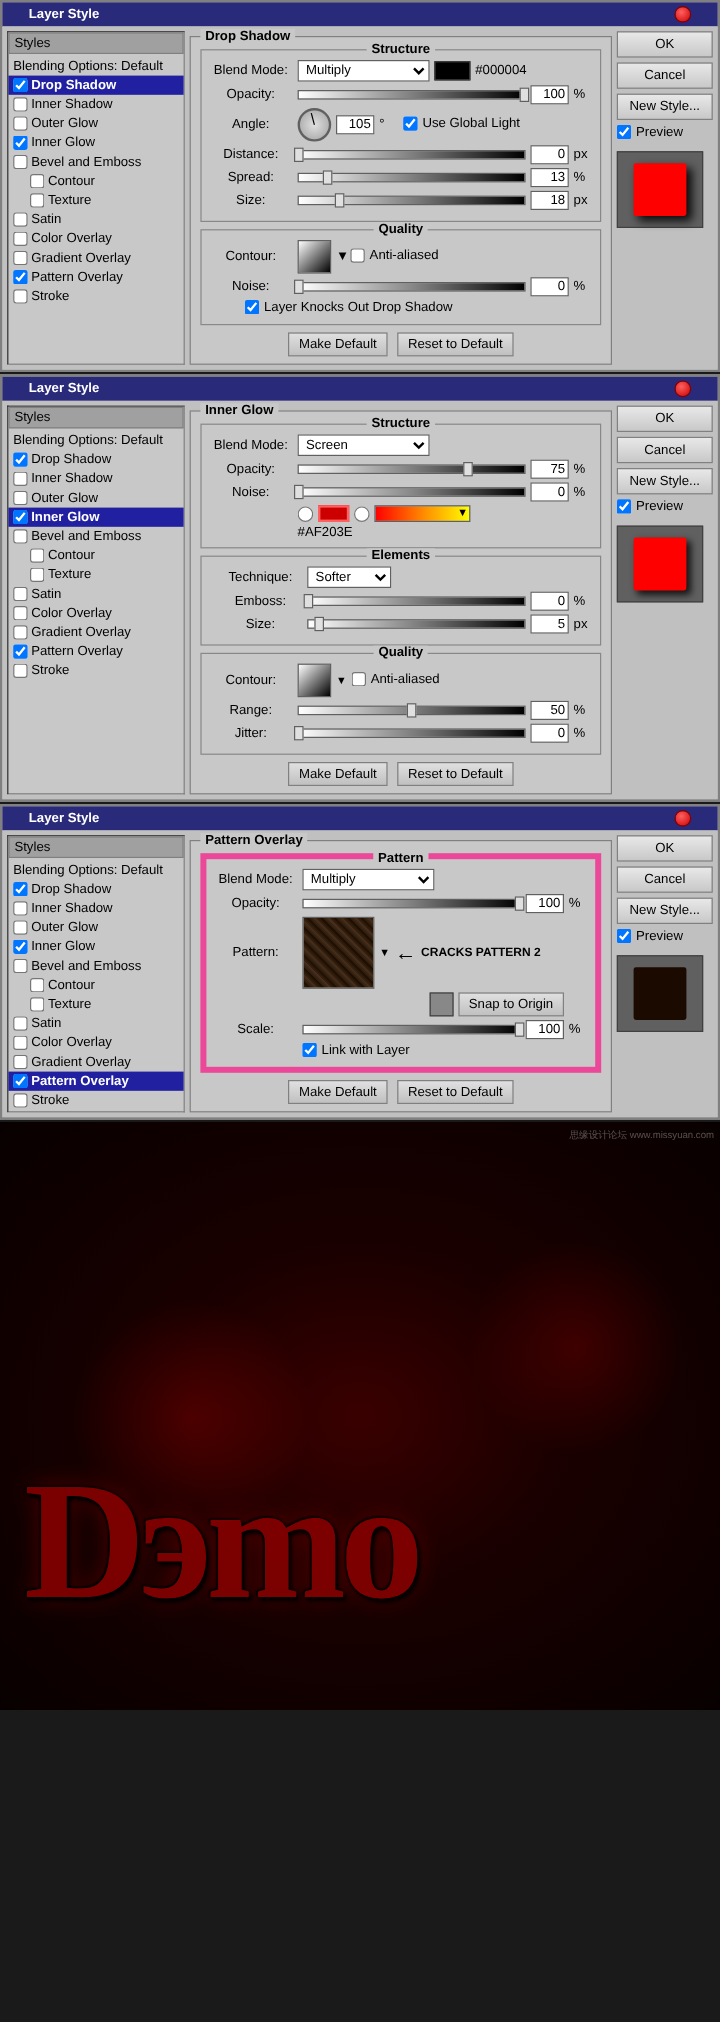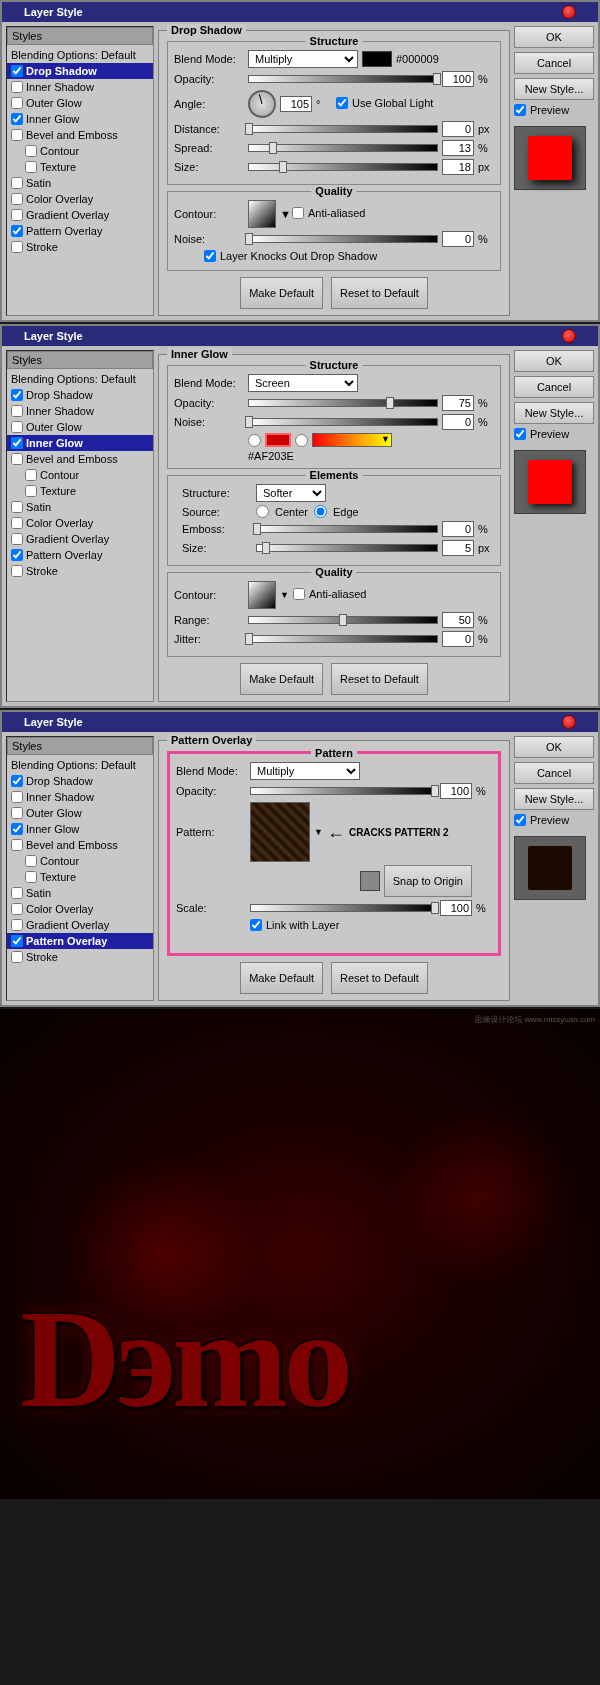--- a/index.html
+++ b/index.html
@@ -101,21 +101,21 @@
     }
 
     .form-row {
       display: flex;
       align-items: center;
       margin-bottom: 3px;
       gap: 4px;
     }
     .form-label {
       width: 70px;
-      text-align: left;
+      text-align: center;
       font-size: 11px;
       flex-shrink: 0;
     }
 
     .slider-container {
       display: flex;
       align-items: center;
       flex: 1;
     }
     .slider-track {
@@ -192,21 +192,21 @@
       background: #000;
       position: absolute;
       bottom: 50%;
       left: 50%;
       transform-origin: bottom center;
       transform: translateX(-50%) rotate(-15deg);
     }
 
     
     .btn {
-      height: 32px;
+      height: 20px;
       padding: 0 8px;
       background: linear-gradient(to bottom, #e0e0e0, #c0c0c0);
       border: 1px solid #808080;
       font-size: 11px;
       cursor: pointer;
       white-space: nowrap;
     }
 
     
     .right-panel {
@@ -390,21 +390,21 @@
         <div style="position: absolute; top: -7px; left: 8px; background: #c8c8c8; padding: 0 4px; font-size: 11px; font-weight: bold;">Drop Shadow</div>
 
         <div style="border: 1px solid #888; padding: 8px 6px 6px 6px; position: relative; margin-bottom: 6px;">
           <div style="position: absolute; top: -7px; left: 50%; transform: translateX(-50%); background: #c8c8c8; padding: 0 4px; font-size: 11px; font-weight: bold; white-space: nowrap;">Structure</div>
           <div class="form-row">
             <div class="form-label">Blend Mode:</div>
             <select class="select-box" style="width: 110px;">
               <option>Multiply</option>
             </select>
             <div class="color-swatch" style="background: #000000;"></div>
-            <span style="font-size: 11px;">#000009</span>
+            <span style="font-size: 11px;">#000004</span>
           </div>
           <div class="form-row">
             <div class="form-label">Opacity:</div>
             <div class="slider-container">
               <div class="slider-track" style="background: linear-gradient(to right, #fff, #000);">
                 <div class="slider-thumb" style="left: 100%;"></div>
               </div>
             </div>
             <div class="value-box">100</div>
             <span class="unit-label">%</span>
@@ -606,33 +606,24 @@
                 <span style="position: absolute; right: 1px; top: 0; font-size: 9px;">▼</span>
               </div>
             </div>
           </div>
           <div style="font-size: 11px; padding-left: 74px; color: #000;">#AF203E</div>
         </div>
 
         <div style="border: 1px solid #888; padding: 8px 6px 6px 14px; position: relative; margin-bottom: 6px;">
           <div style="position: absolute; top: -7px; left: 50%; transform: translateX(-50%); background: #c8c8c8; padding: 0 4px; font-size: 11px; font-weight: bold;">Elements</div>
           <div class="form-row">
-            <div class="form-label">Structure:</div>
+            <div class="form-label">Technique:</div>
             <select class="select-box" style="width: 70px;">
               <option>Softer</option>
             </select>
-          </div>
-          <div class="form-row">
-            <div class="form-label">Source:</div>
-            <div style="display:flex; align-items:center; gap:6px;">
-              <input type="radio" name="source-2" style="">
-              <span>Center</span>
-              <input type="radio" name="source-2" checked="" style="">
-              <span>Edge</span>
-            </div>
           </div>
           <div class="form-row">
             <div class="form-label">Emboss:</div>
             <div class="slider-container">
               <div class="slider-track">
                 <div class="slider-thumb" style="left: 0%;"></div>
               </div>
             </div>
             <div class="value-box">0</div>
             <span class="unit-label">%</span>
@@ -762,21 +753,21 @@
       <div class="style-item">
         <input type="checkbox" style="">
         <span>Stroke</span>
       </div>
     </div>
 
     <div class="main-content">
       <div style="border: 1px solid #808080; background: #c8c8c8; padding: 10px 8px 6px 8px; position: relative; margin-top: 4px;">
         <div style="position: absolute; top: -7px; left: 8px; background: #c8c8c8; padding: 0 4px; font-size: 11px; font-weight: bold;">Pattern Overlay</div>
 
-        <div style="border: 3px solid #ec4899; padding: 8px 6px 20px 6px; position: relative; margin-bottom: 6px;">
+        <div style="border: 5px solid #ec4899; padding: 8px 6px 6px 6px; position: relative; margin-bottom: 6px;">
           <div style="position: absolute; top: -7px; left: 50%; transform: translateX(-50%); background: #c8c8c8; padding: 0 4px; font-size: 11px; font-weight: bold;">Pattern</div>
           <div class="form-row">
             <div class="form-label">Blend Mode:</div>
             <select class="select-box" style="width: 110px;">
               <option>Multiply</option>
             </select>
           </div>
           <div class="form-row">
             <div class="form-label">Opacity:</div>
             <div class="slider-container">

